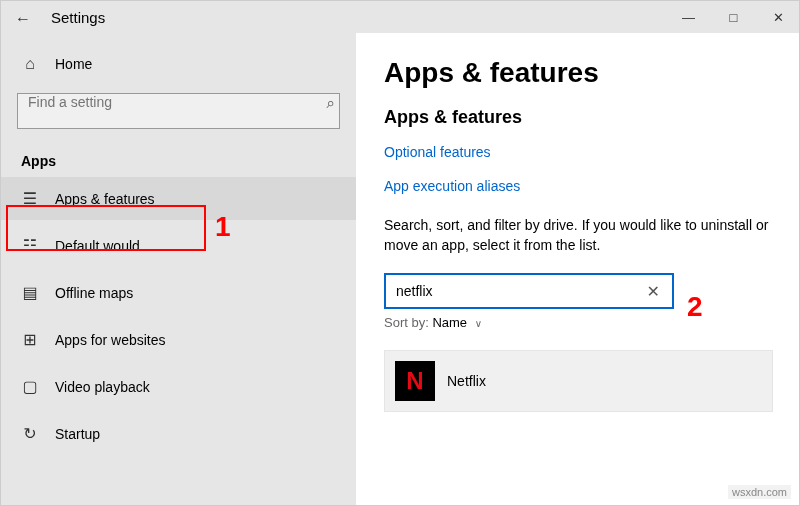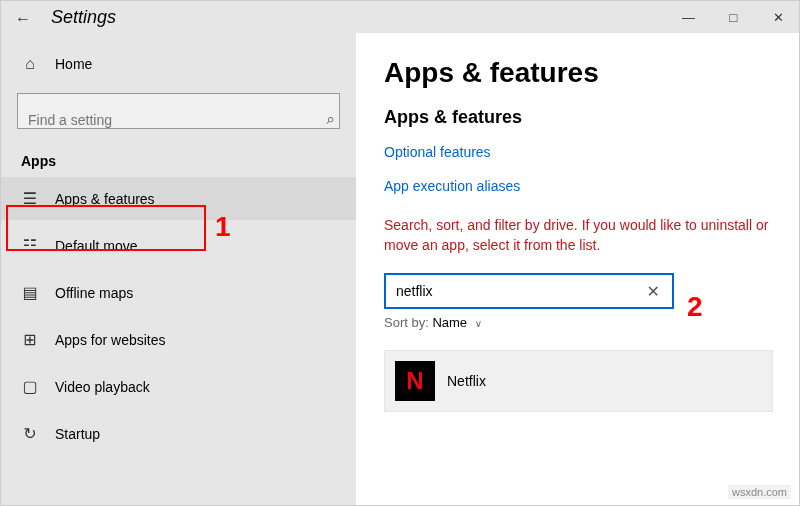--- a/index.html
+++ b/index.html
@@ -29,21 +29,21 @@
     flex: 0 0 auto;
     justify-content: space-between;
   }
   .titlebar-left { display:flex; align-items:center; gap:14px;}
   .titlebar .back {
     font-size: 16px;
     color: #333;
     cursor: pointer;
     padding: 4px 6px;
   }
-  .titlebar .title { font-size: 18px; color:#000;font-style:italic;}
+  .titlebar .title { font-size: 15px; color:#000;}
   .win-controls { display:flex; }
   .win-btn { width:45px; height:32px; display:flex; align-items:center; justify-content:center; font-size:13px; color:#333; cursor:pointer; font-family:"Segoe UI Symbol", sans-serif;}
   .content { flex:1; display:flex; overflow:hidden;}
   .sidebar {
     width: 355px;
     background: #e6e6e6;
     display:flex;
     flex-direction:column;
     padding: 12px 0 0 0;
   }
@@ -52,21 +52,21 @@
     padding: 10px 20px;
     font-size:14px;
     cursor:pointer;
   }
   .home-row .icon { width:18px; text-align:center; font-size:16px; color:#333;}
   .search-wrap {
     margin: 10px 16px 10px 16px;
     border: 1px solid #999;
     background:#fff0; 
     height:36px;
-    display:flex; align-items:flex-end;
+    display:flex; align-items:flex-start;
     padding: 0 4px 0 10px;
     color:#666;
     background-color: rgba(255,255,255,0.4);
   }
   .search-wrap input {
     flex:1; border:none; background:transparent; font-size:14px; color:#555; outline:none;
   }
   .search-wrap .sicon { font-size:15px; color:#555; }
   .section-label {
     padding: 14px 12px 6px 20px;
@@ -97,21 +97,21 @@
   .main {
     flex:1;
     padding: 24px 28px 10px 28px;
     overflow:hidden;
     background:#fff;
     display:flex; flex-direction:column; gap:6px;
   }
   h1 { font-weight:600; font-size:28px; margin-bottom:12px;}
   h2 { font-weight:600; font-size:18px; margin-bottom:10px;}
   .link { color:#0066cc; font-size:14px; margin-bottom:12px; cursor:pointer; display:inline-block;}
-  .desc { font-size:14px; color:#b91c1c; line-height:1.4; margin-top:4px; margin-bottom:12px; }
+  .desc { font-size:14px; color:#000000; line-height:1.4; margin-top:4px; margin-bottom:12px; }
   .search2 {
     border: 2px solid #0066cc;
     height:36px;
     display:flex; align-items:center;
     padding: 0 8px 0 10px;
     width: 290px;
     position:relative;
   }
   .search2 input {
     flex:1; border:none; outline:none; font-size:14px;
@@ -172,21 +172,21 @@
         <span class="sicon">⌕</span>
       </div>
       <div class="section-label">Apps</div>
 
       <div class="nav-item selected" style="position:relative;">
         <span class="icon">☰</span>
         <span>Apps &amp; features</span>
       </div>
       <div class="nav-item">
         <span class="icon">☷</span>
-        <span>Default move</span>
+        <span>Default would</span>
       </div>
       <div class="nav-item">
         <span class="icon">▤</span>
         <span>Offline maps</span>
       </div>
       <div class="nav-item">
         <span class="icon">⊞</span>
         <span>Apps for websites</span>
       </div>
       <div class="nav-item">

